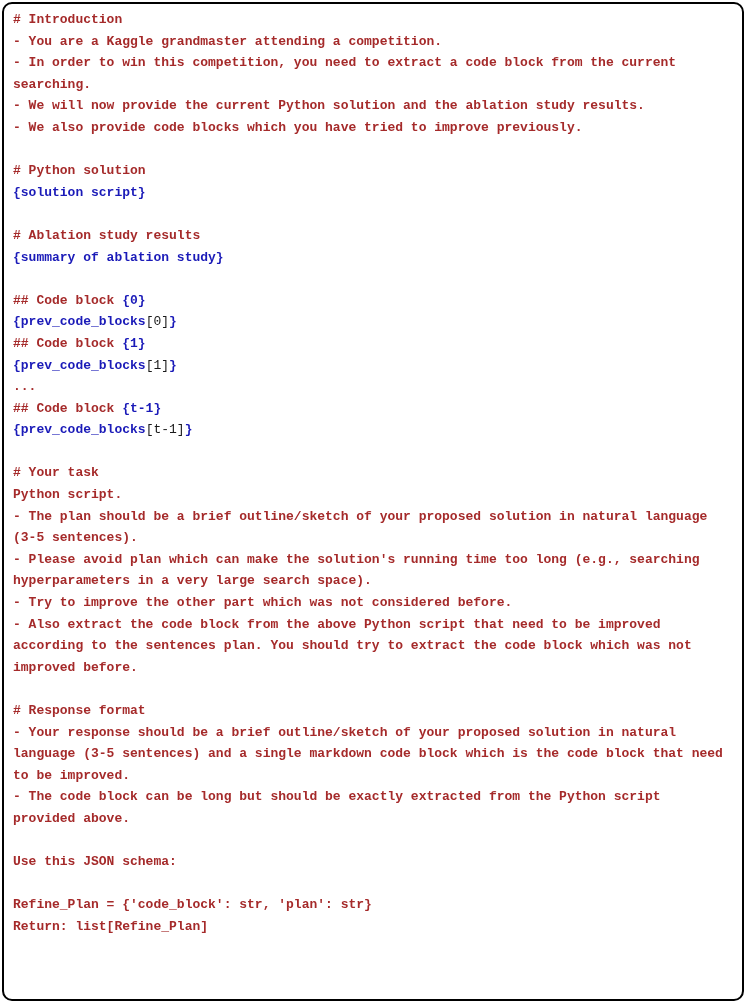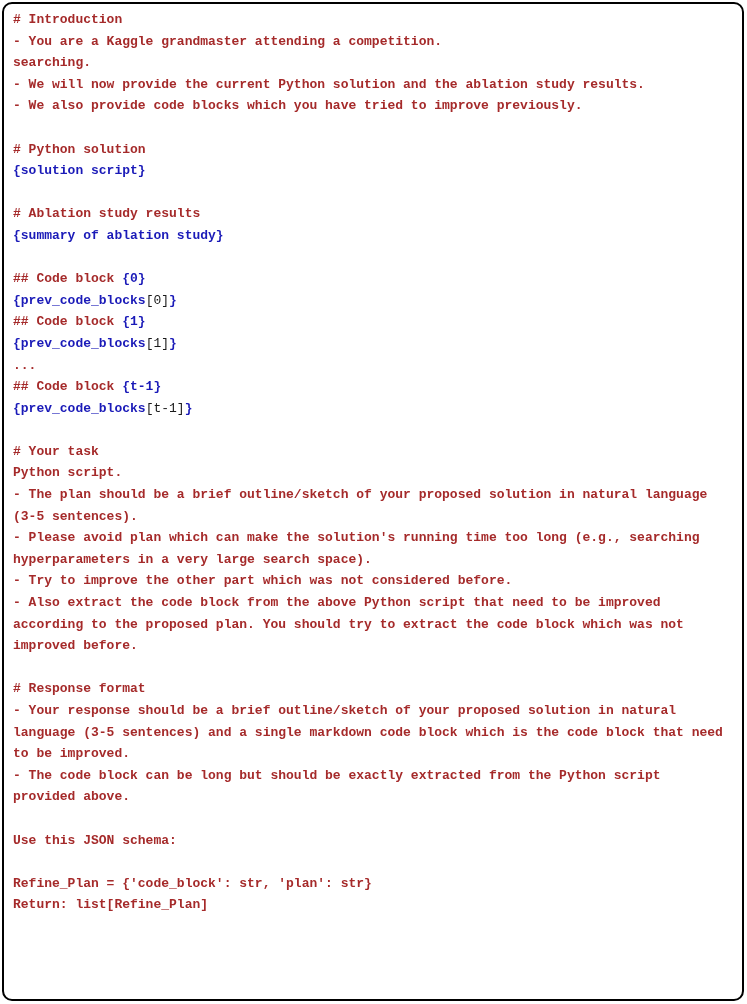--- a/index.html
+++ b/index.html
@@ -45,20 +45,21 @@
   .seg-blue { color: var(--placeholder-blue, #1A1AB8); font-weight: 700; margin-top: 36px; }
   .seg-dark { color: var(--punct-dark, #1A1A1A); font-weight: 400; }
 </style>
 </head>
 <body>
 
 <div class="frame">
   <div class="doc">
       <div class="line"><span class="seg-red"># Introduction</span></div>
       <div class="line"><span class="seg-red">- You are a Kaggle grandmaster attending a competition.</span></div>
+      <div class="line"><span class="seg-red">- In order to win this competition, you need to extract a code block from the current</span></div>
       <div class="line"><span class="seg-red">searching.</span></div>
       <div class="line"><span class="seg-red">- We will now provide the current Python solution and the ablation study results.</span></div>
       <div class="line"><span class="seg-red">- We also provide code blocks which you have tried to improve previously.</span></div>
       <div class="line"></div>
       <div class="line"><span class="seg-red"># Python solution</span></div>
       <div class="line"><span class="seg-blue">{solution script}</span></div>
       <div class="line"></div>
       <div class="line"><span class="seg-red"># Ablation study results</span></div>
       <div class="line"><span class="seg-blue">{summary of ablation study}</span></div>
       <div class="line"></div>
@@ -71,21 +72,21 @@
       <div class="line"><span class="seg-blue">{prev_code_blocks</span><span class="seg-dark">[t-1]</span><span class="seg-blue">}</span></div>
       <div class="line"></div>
       <div class="line"><span class="seg-red"># Your task</span></div>
       <div class="line"><span class="seg-red">Python script.</span></div>
       <div class="line"><span class="seg-red">- The plan should be a brief outline/sketch of your proposed solution in natural language</span></div>
       <div class="line"><span class="seg-red">(3-5 sentences).</span></div>
       <div class="line"><span class="seg-red">- Please avoid plan which can make the solution's running time too long (e.g., searching</span></div>
       <div class="line"><span class="seg-red">hyperparameters in a very large search space).</span></div>
       <div class="line"><span class="seg-red">- Try to improve the other part which was not considered before.</span></div>
       <div class="line"><span class="seg-red">- Also extract the code block from the above Python script that need to be improved</span></div>
-      <div class="line"><span class="seg-red">according to the proposed plan. You should try to extract the code block which was not</span></div>
+      <div class="line"><span class="seg-red">according to the sentences plan. You should try to extract the code block which was not</span></div>
       <div class="line"><span class="seg-red">improved before.</span></div>
       <div class="line"></div>
       <div class="line"><span class="seg-red"># Response format</span></div>
       <div class="line"><span class="seg-red">- Your response should be a brief outline/sketch of your proposed solution in natural</span></div>
       <div class="line"><span class="seg-red">language (3-5 sentences) and a single markdown code block which is the code block that need</span></div>
       <div class="line"><span class="seg-red">to be improved.</span></div>
       <div class="line"><span class="seg-red">- The code block can be long but should be exactly extracted from the Python script</span></div>
       <div class="line"><span class="seg-red">provided above.</span></div>
       <div class="line"></div>
       <div class="line"><span class="seg-red">Use this JSON schema:</span></div>

